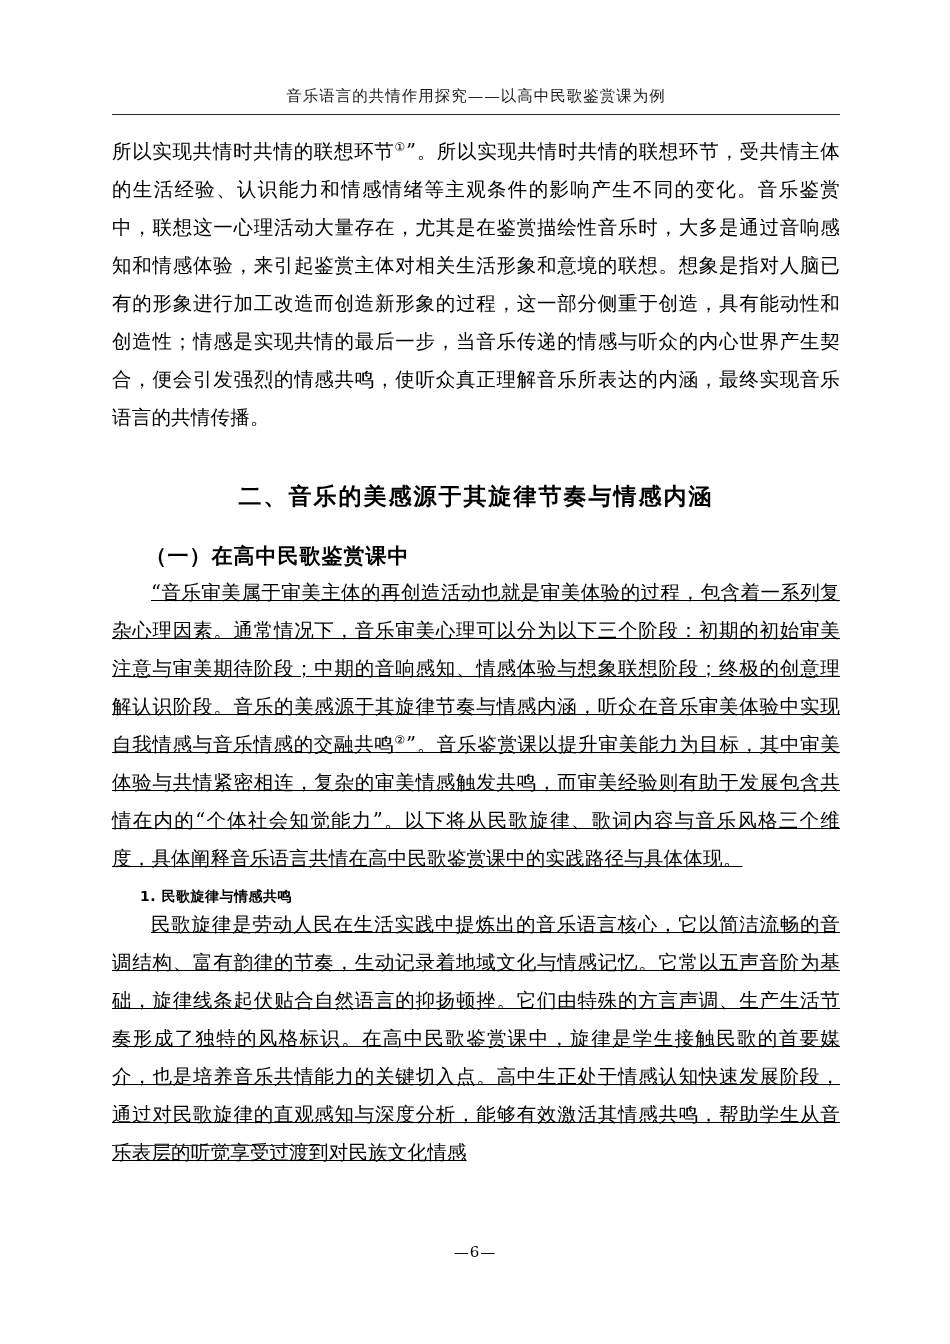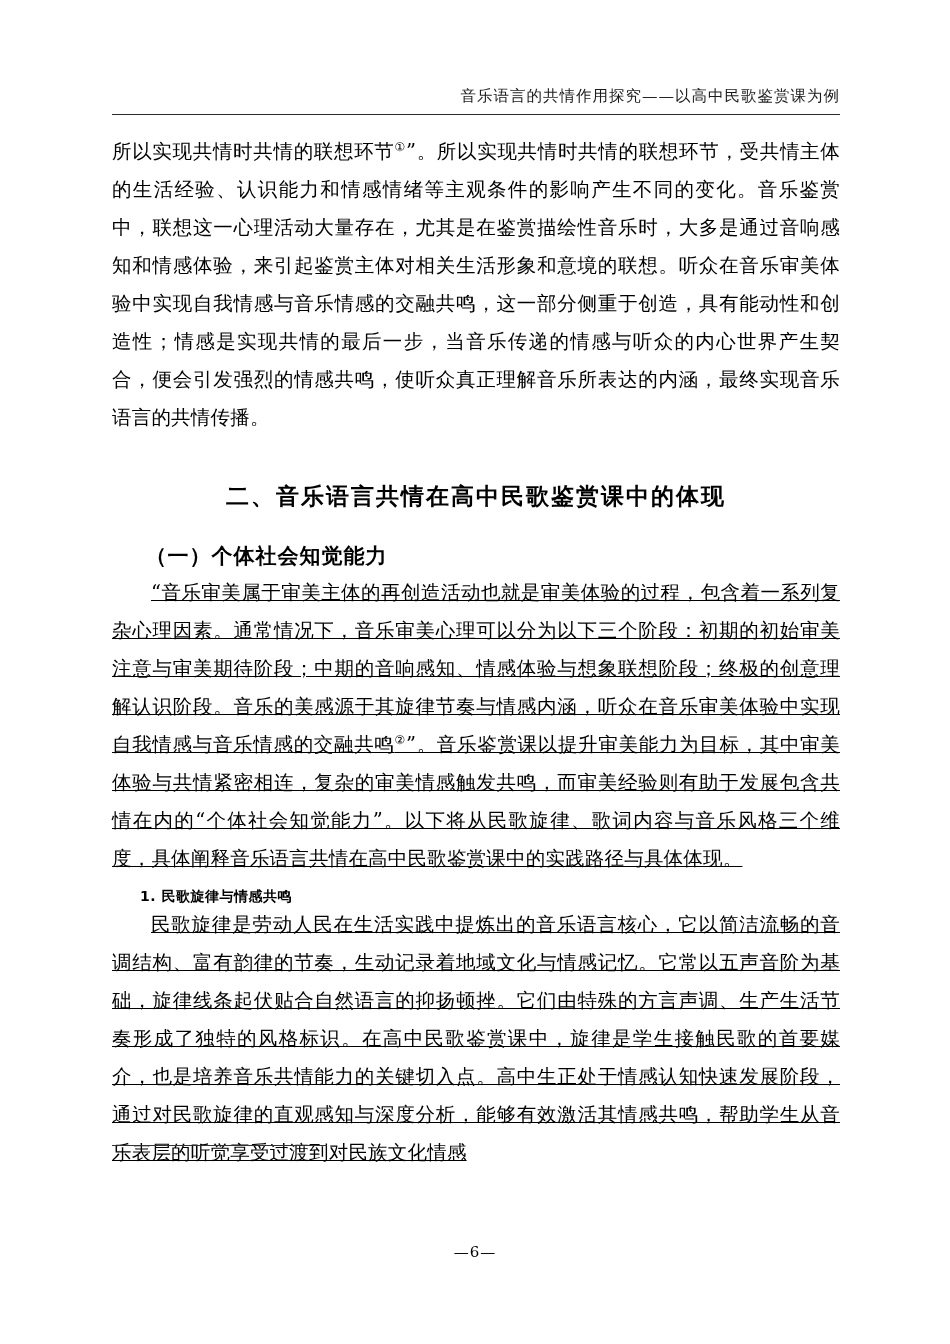--- a/index.html
+++ b/index.html
@@ -18,21 +18,21 @@
     color: #000000;
     overflow: hidden;
   }
   .content {
     position: absolute;
     left: 112px;
     top: 86px;
     width: 728px;
   }
   .header-title {
-    text-align: right;
+    text-align: center;
     font-family: "DejaVu Serif", "Liberation Serif", serif;
     font-size: 15.5px;
     letter-spacing: 1px;
     padding-bottom: 7px;
     color: #1a1a1a;
   }
   .header-rule {
     border-bottom: 1.4px solid #2b2b2b;
     width: 100%;
     margin-bottom: 18px;
@@ -106,25 +106,25 @@
 </head>
 <body>
 
 <div class="page">
 
   <div class="content">
 
     <div class="header-title">音乐语言的共情作用探究——以高中民歌鉴赏课为例</div>
     <div class="header-rule"></div>
 
-    <p class="body-text"><span>所以实现共情时共情的联想环节</span><span class="sup">①</span><span>”。所以实现共情时共情的联想环节，受共情主体的生活经验、认识能力和情感情绪等主观条件的影响产生不同的变化。音乐鉴赏中，联想这一心理活动大量存在，尤其是在鉴赏描绘性音乐时，大多是通过音响感知和情感体验，来引起鉴赏主体对相关生活形象和意境的联想。听众在音乐审美体验中实现自我情感与音乐情感的交融共鸣，这一部分侧重于创造，具有能动性和创造性；情感是实现共情的最后一步，当音乐传递的情感与听众的内心世界产生契合，便会引发强烈的情感共鸣，使听众真正理解音乐所表达的内涵，最终实现音乐语言的共情传播。</span></p>
+    <p class="body-text"><span>所以实现共情时共情的联想环节</span><span class="sup">①</span><span>”。所以实现共情时共情的联想环节，受共情主体的生活经验、认识能力和情感情绪等主观条件的影响产生不同的变化。音乐鉴赏中，联想这一心理活动大量存在，尤其是在鉴赏描绘性音乐时，大多是通过音响感知和情感体验，来引起鉴赏主体对相关生活形象和意境的联想。想象是指对人脑已有的形象进行加工改造而创造新形象的过程，这一部分侧重于创造，具有能动性和创造性；情感是实现共情的最后一步，当音乐传递的情感与听众的内心世界产生契合，便会引发强烈的情感共鸣，使听众真正理解音乐所表达的内涵，最终实现音乐语言的共情传播。</span></p>
 
-    <h2 class="section-title">二、音乐语言共情在高中民歌鉴赏课中的体现</h2>
+    <h2 class="section-title">二、音乐的美感源于其旋律节奏与情感内涵</h2>
 
-    <h3 class="subsection-title">（一）个体社会知觉能力</h3>
+    <h3 class="subsection-title">（一）在高中民歌鉴赏课中</h3>
 
     <p class="body-text indent2"><span>“音乐审美属于审美主体的再创造活动也就是审美体验的过程，包含着一系列复杂心理因素。通常情况下，音乐审美心理可以分为以下三个阶段：初期的初始审美注意与审美期待阶段；中期的音响感知、情感体验与想象联想阶段；终极的创意理解认识阶段。音乐的美感源于其旋律节奏与情感内涵，听众在音乐审美体验中实现自我情感与音乐情感的交融共鸣</span><span class="sup">②</span><span>”。音乐鉴赏课以提升审美能力为目标，其中审美体验与共情紧密相连，复杂的审美情感触发共鸣，而审美经验则有助于发展包含共情在内的“个体社会知觉能力”。以下将从民歌旋律、歌词内容与音乐风格三个维度，具体阐释音乐语言共情在高中民歌鉴赏课中的实践路径与具体体现。</span></p>
 
     <h4 class="item-title">1. 民歌旋律与情感共鸣</h4>
 
     <p class="body-text indent2">民歌旋律是劳动人民在生活实践中提炼出的音乐语言核心，它以简洁流畅的音调结构、富有韵律的节奏，生动记录着地域文化与情感记忆。它常以五声音阶为基础，旋律线条起伏贴合自然语言的抑扬顿挫。它们由特殊的方言声调、生产生活节奏形成了独特的风格标识。在高中民歌鉴赏课中，旋律是学生接触民歌的首要媒介，也是培养音乐共情能力的关键切入点。高中生正处于情感认知快速发展阶段，通过对民歌旋律的直观感知与深度分析，能够有效激活其情感共鸣，帮助学生从音乐表层的听觉享受过渡到对民族文化情感</p>
 
   </div>
 
   <div class="footnotes">

